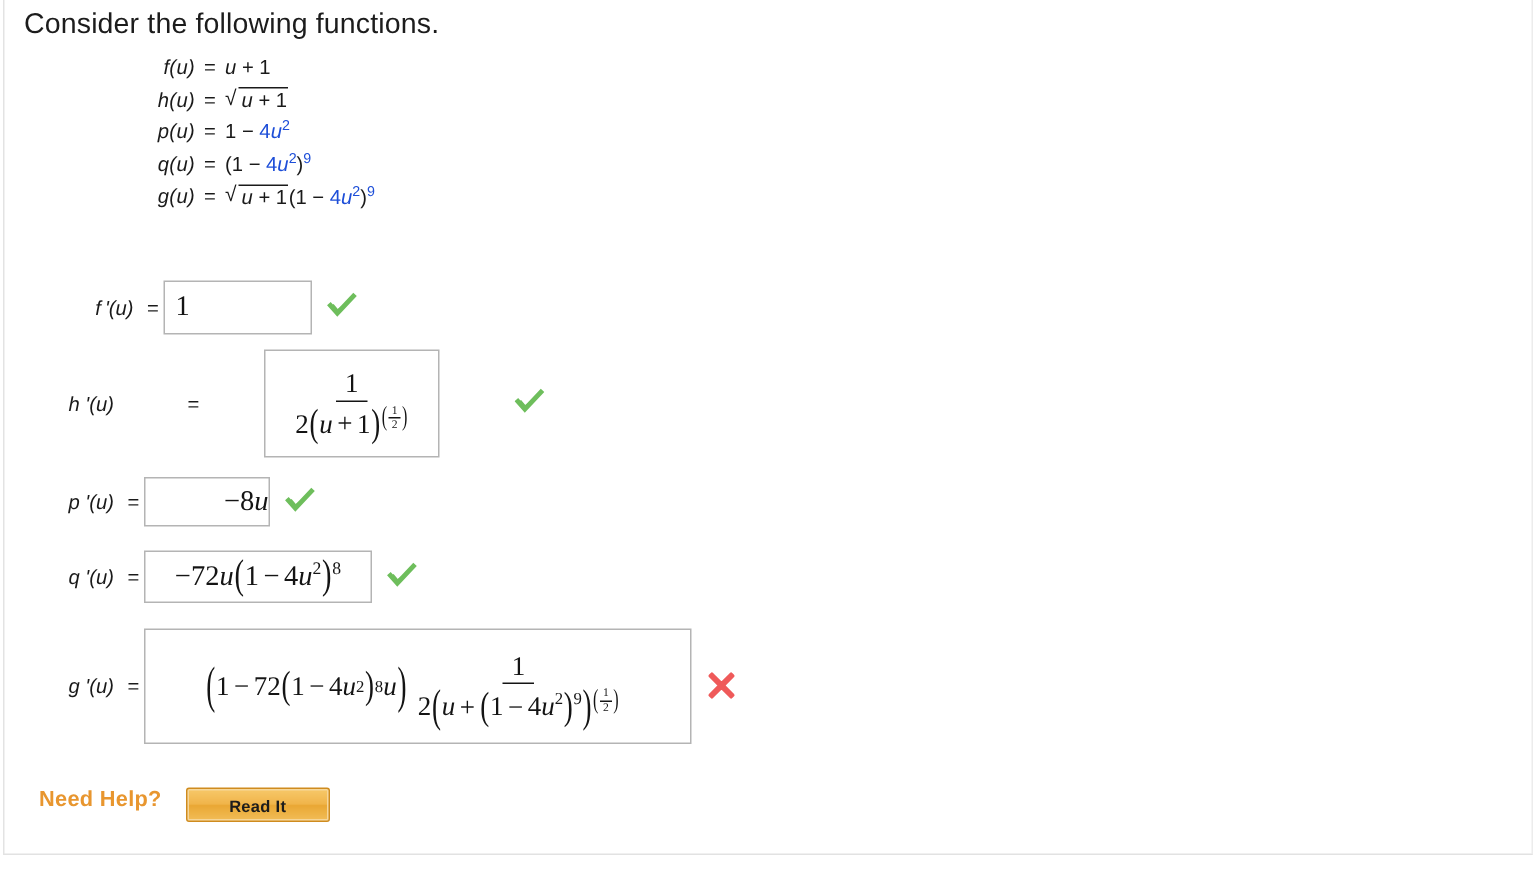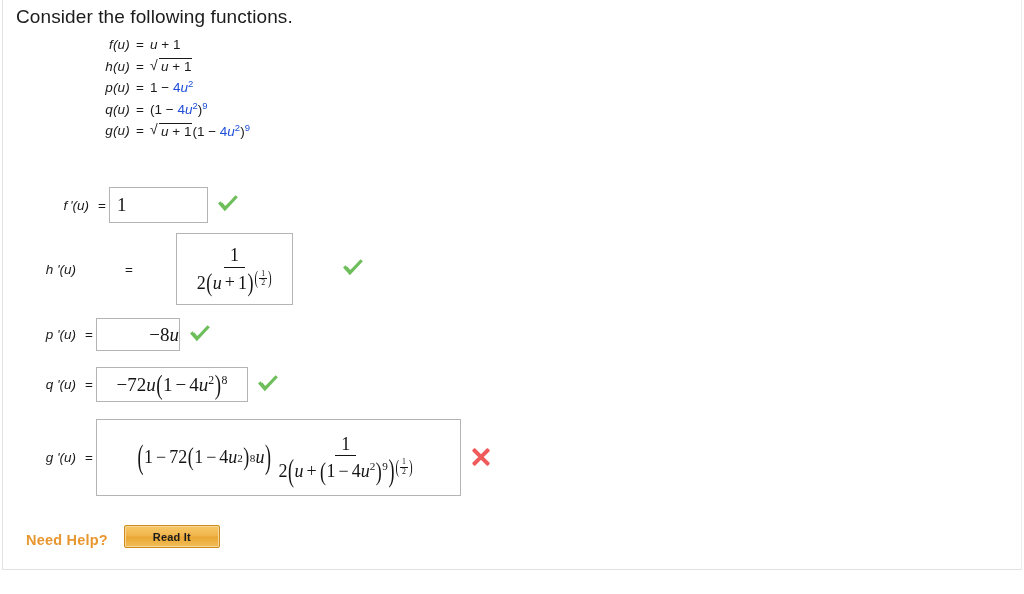--- a/index.html
+++ b/index.html
@@ -220,21 +220,21 @@
     padding: 0 2px;
     line-height: 1.1;
   }
 
   
   .need-help-wrap {
     position: absolute;
     left: 26px;
     top: 525px;
     display: flex;
-    align-items: flex-end;
+    align-items: flex-start;
   }
   .need-help-label {
     color: #e8962f;
     font-weight: bold;
     font-size: 14.5px;
     letter-spacing: 0.2px;
   }
   .readit-btn {
     margin-left: 16px;
     padding: 3px 6px 3px 6px;

